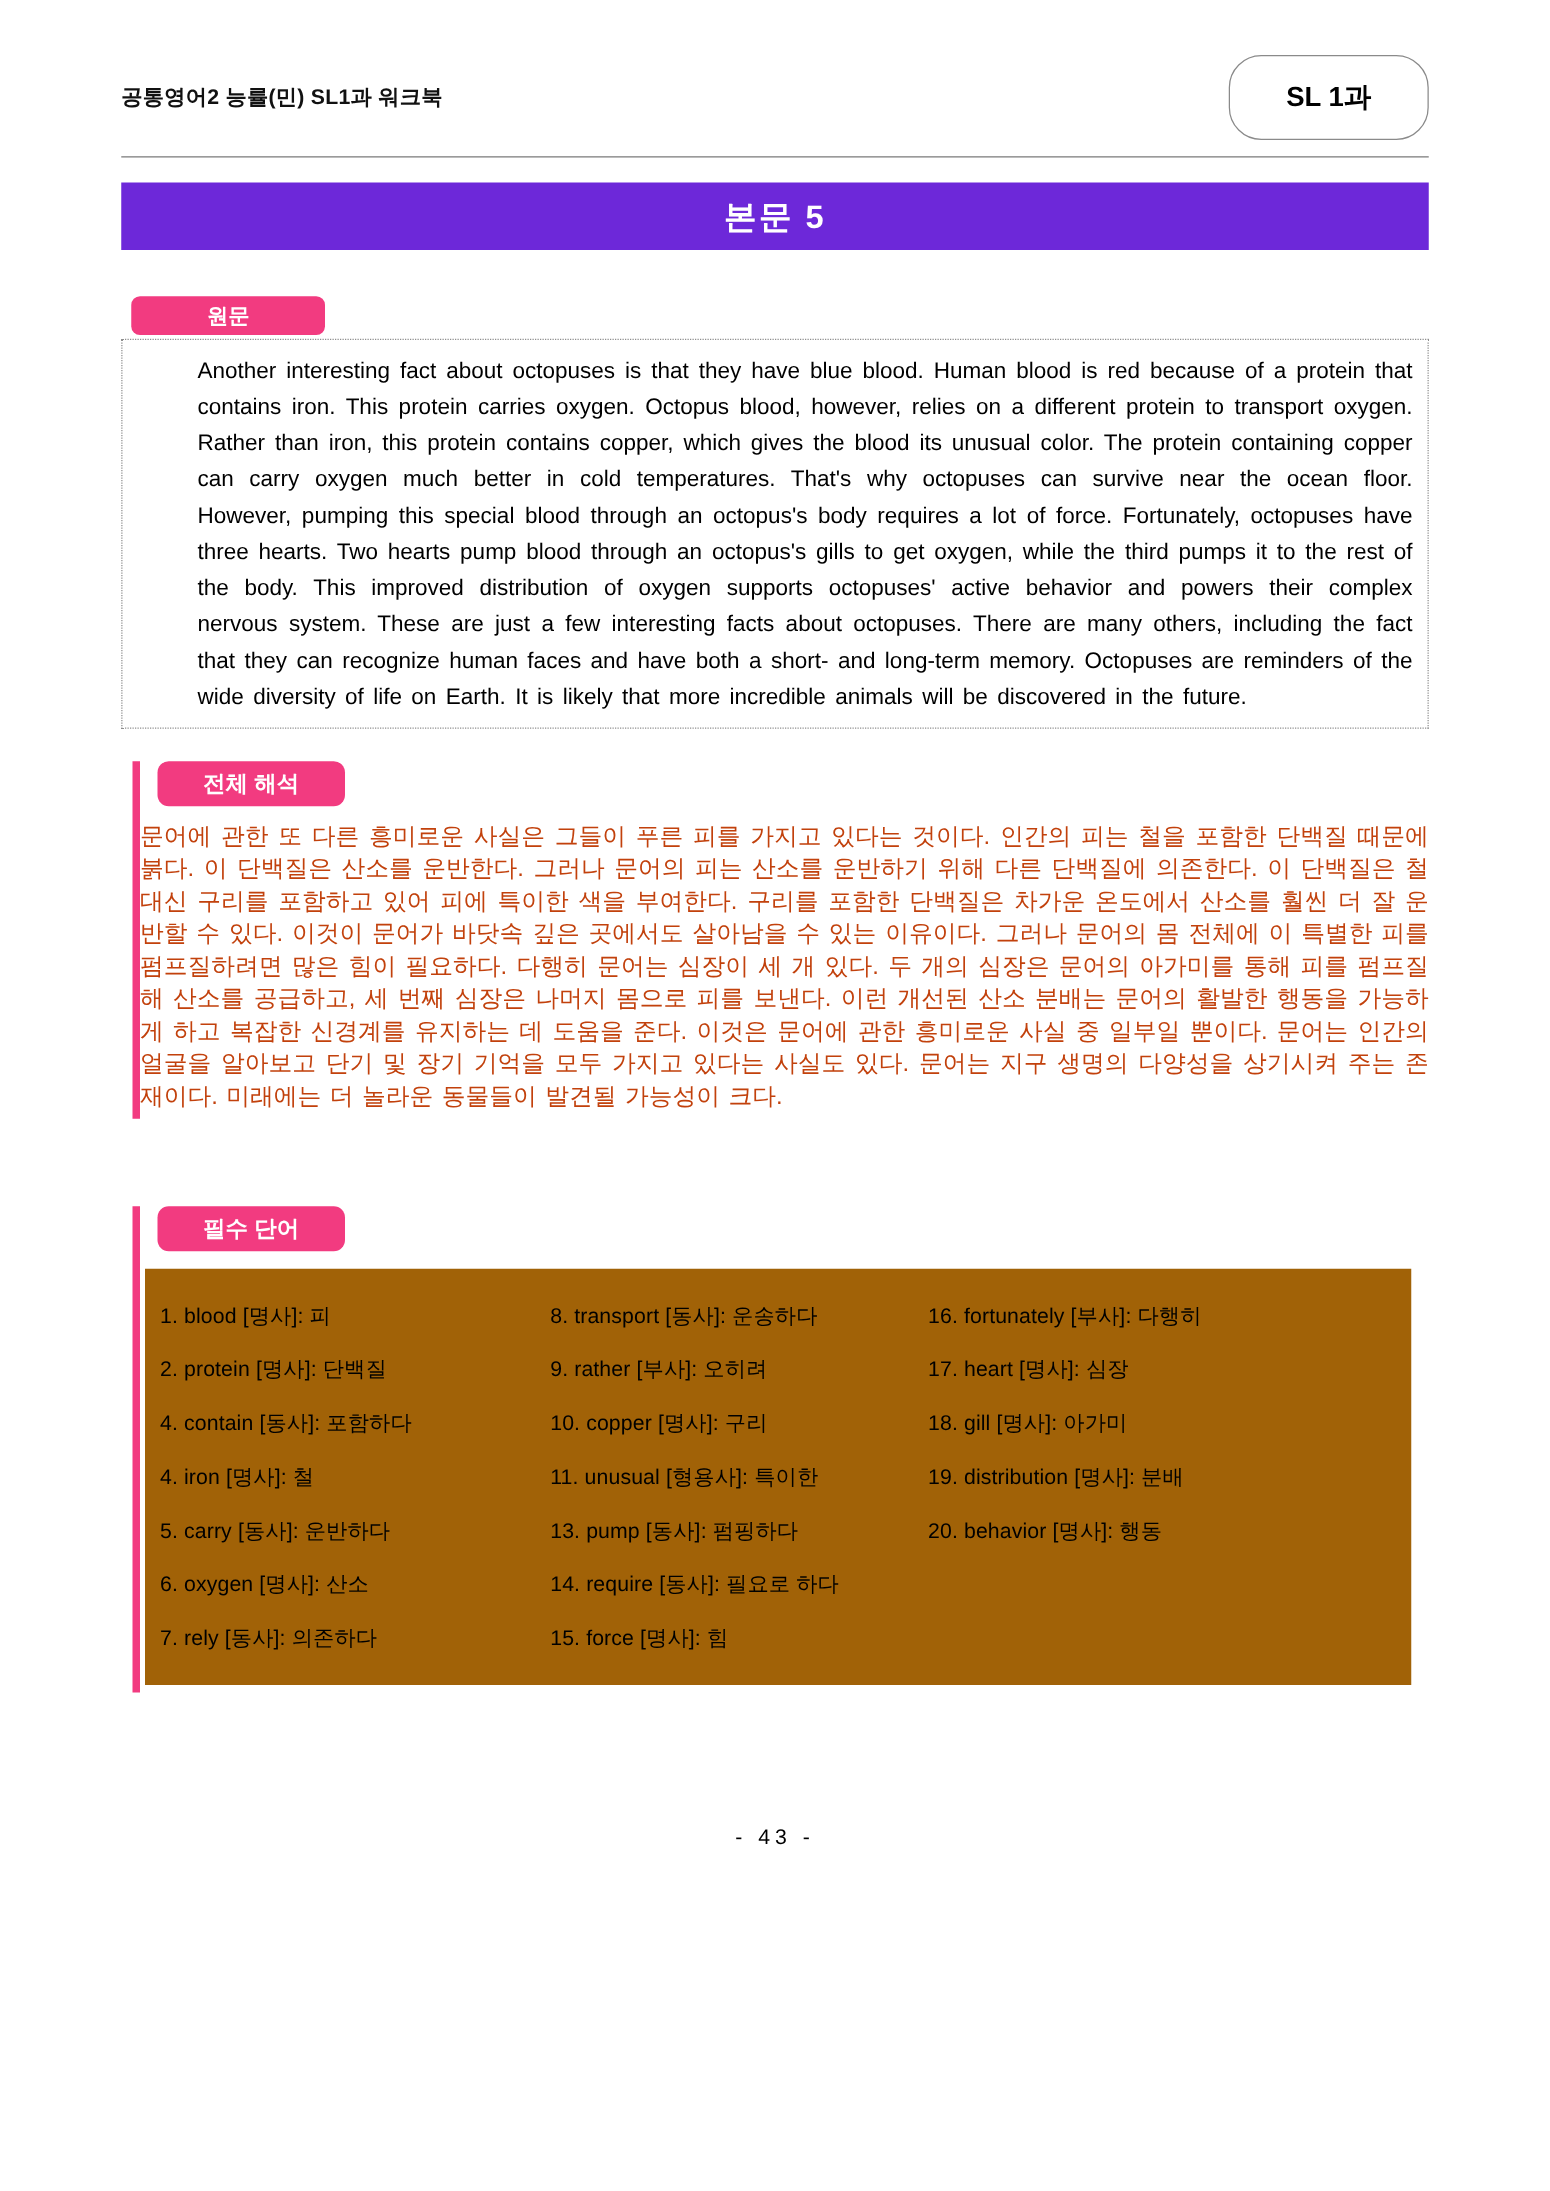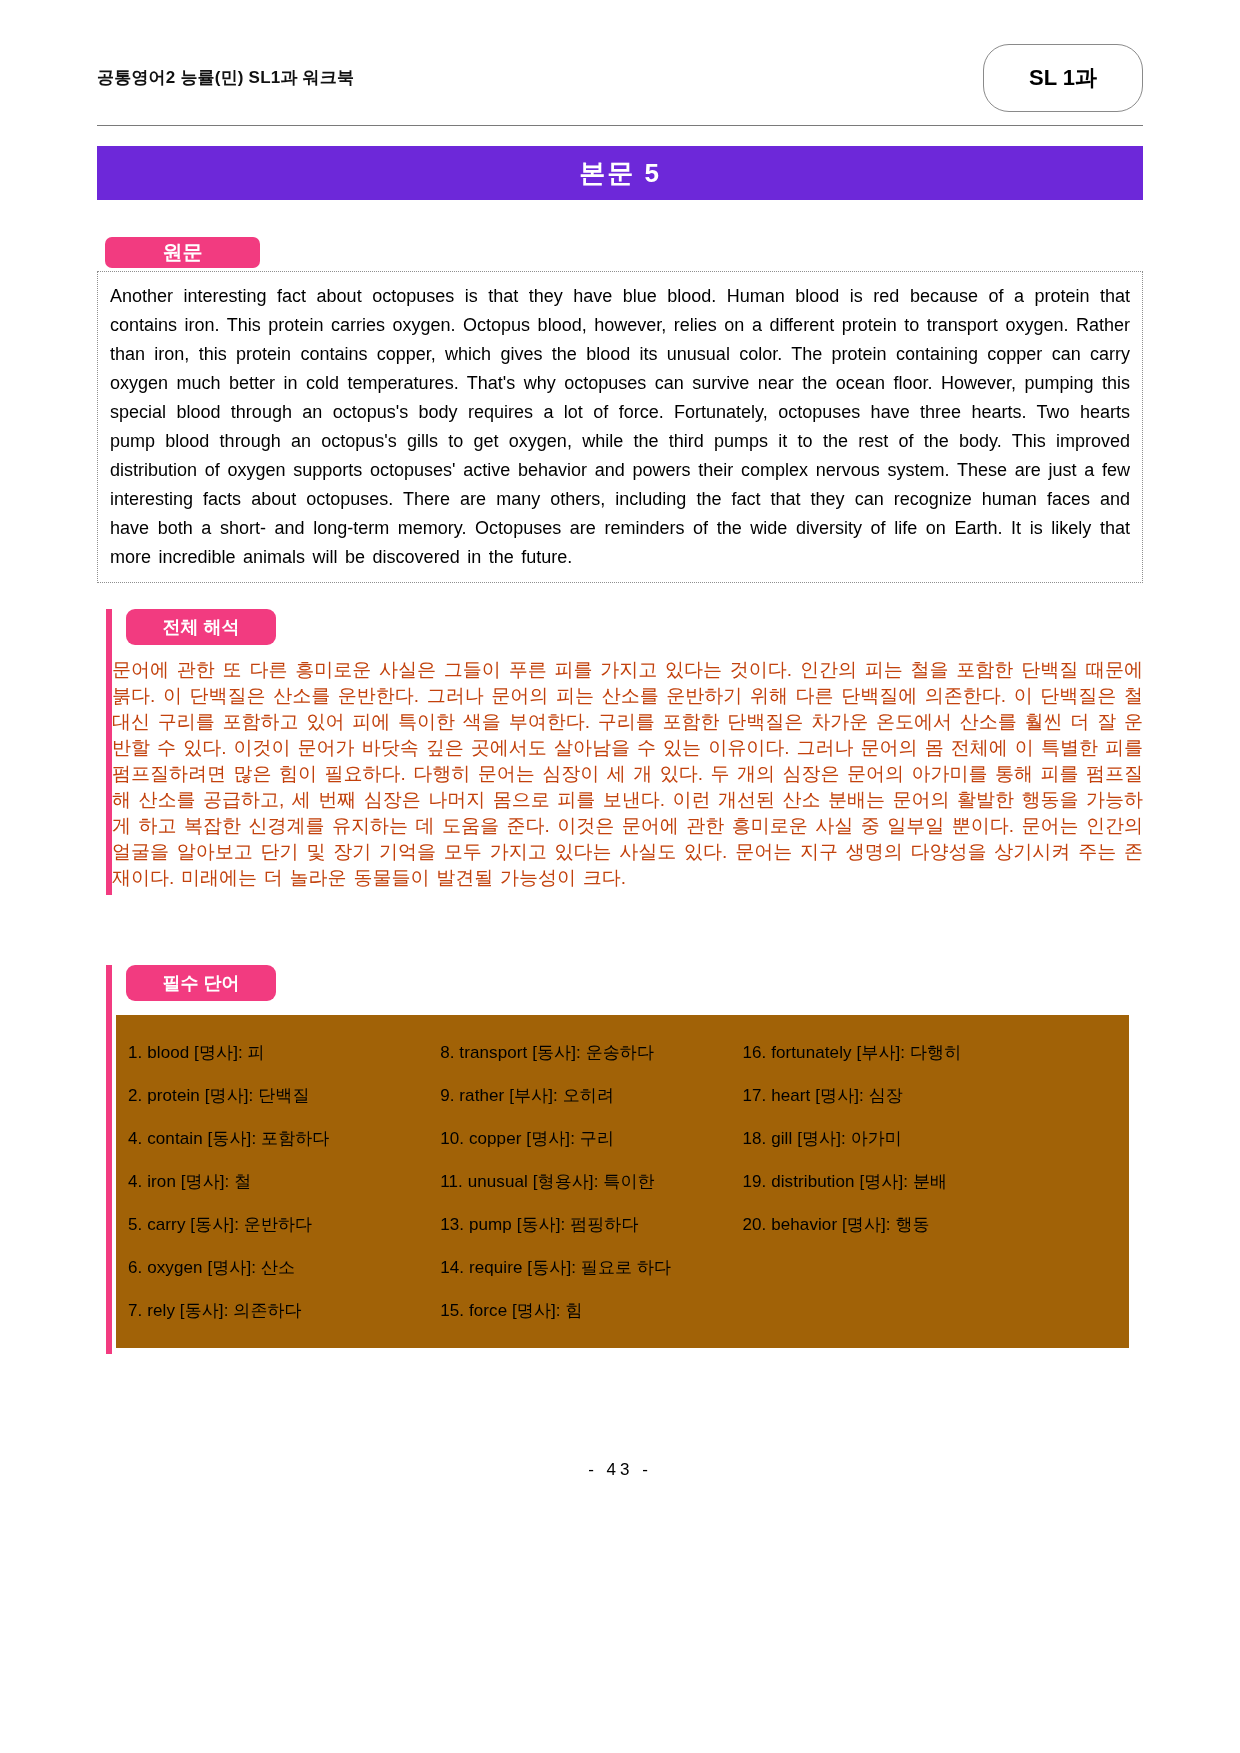--- a/index.html
+++ b/index.html
@@ -69,21 +69,21 @@
     align-items: center;
     justify-content: center;
     background: #f23b80;
     color: #fff;
     font-weight: 700;
     border-radius: 7px;
   }
   .badge-small {
     width: 155px;
     height: 31px;
-    font-size: 20px;
+    font-size: 17px;
     margin-top: 37px;
     margin-left: 8px;
   }
   .badge-section {
     width: 150px;
     height: 36px;
     font-size: 18px;
     margin-left: 14px;
     border-radius: 9px;
   }
@@ -93,20 +93,21 @@
     margin-top: 3px;
     border: 1.4px dotted #8f8f8f;
     padding: 10px 12px;
   }
   .original-text {
     font-size: 18px;
     line-height: 29px;
     text-align: justify;
     word-spacing: 2.5px;
     color: #000;
+    margin-left: 48px;
   }
 
   
   .bar-section {
     border-left: 6px solid #f23b80;
     margin-left: 9px;
     padding-top: 0;
   }
   .translation-section { margin-top: 26px; padding-bottom: 4px; }
   .translation-text {

